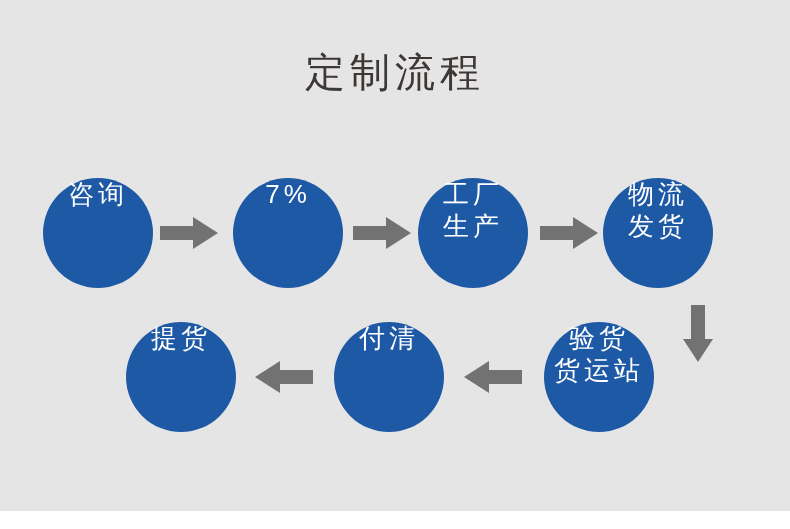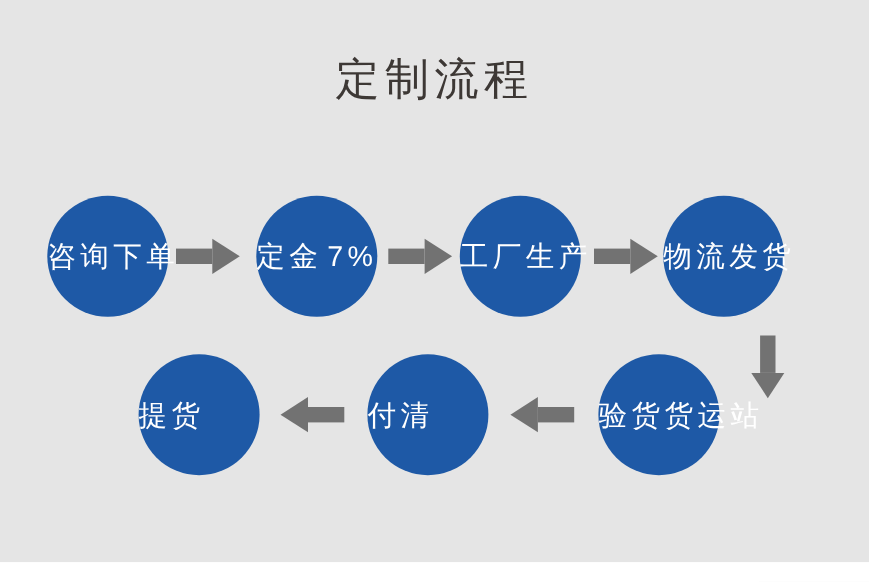--- a/index.html
+++ b/index.html
@@ -38,23 +38,23 @@
     font-size: 14px;
     letter-spacing: 1px;
     color: var(--subtitle, #8c8a88);
   }
   .circle {
     position: absolute;
     width: 110px; height: 110px;
     border-radius: 50%;
     background: var(--circle, #1e59a6);
     display: flex;
-    flex-direction: row;
+    flex-direction: column;
     align-items: center;
-    justify-content: space-between;
+    justify-content: flex-start;
     color: var(--circle-text, #ffffff);
   }
   .circle .line {
     font-size: 26px;
     line-height: 32px;
     letter-spacing: 4px;
     white-space: nowrap;
     text-align: center;
   }
   .circle .line:empty { display: none; }
@@ -125,24 +125,22 @@
 
 <div class="stage">
   <div class="gray-area"></div>
 
   <div class="header">
     <div class="title">定制流程</div>
   </div>
 
   <div class="circle c-1">
     <span class="line">咨询</span>
-    <span class="line">下单</span>
   </div>
   <div class="circle c-2">
-    <span class="line">定金</span>
     <span class="line">7%</span>
   </div>
   <div class="circle c-4">
     <span class="line">物流</span>
     <span class="line">发货</span>
   </div>
   <div class="circle c-3">
     <span class="line">工厂</span>
     <span class="line">生产</span>
   </div>

